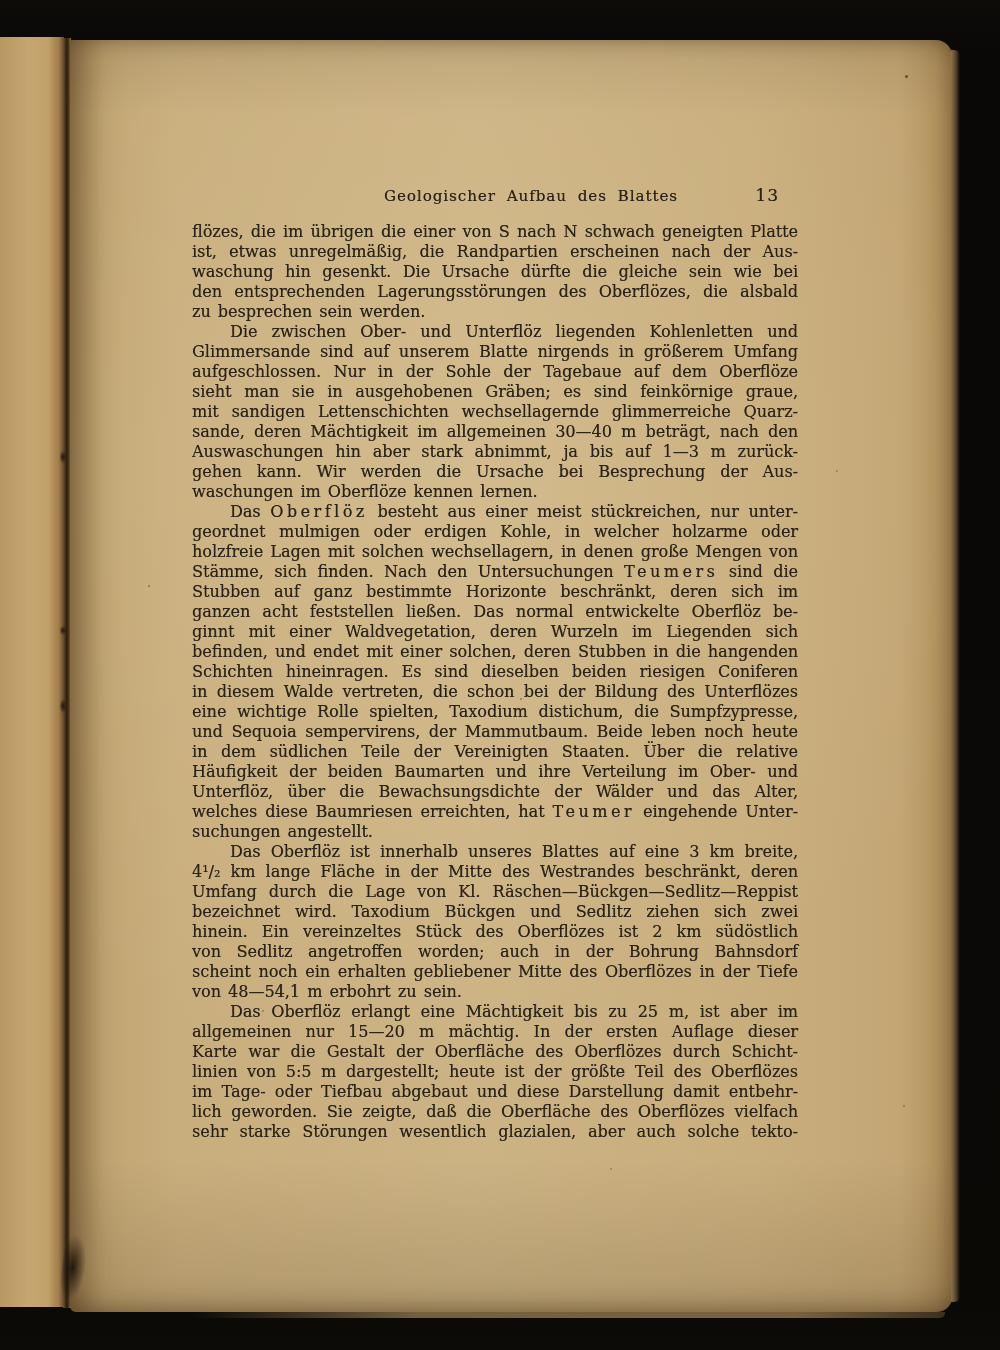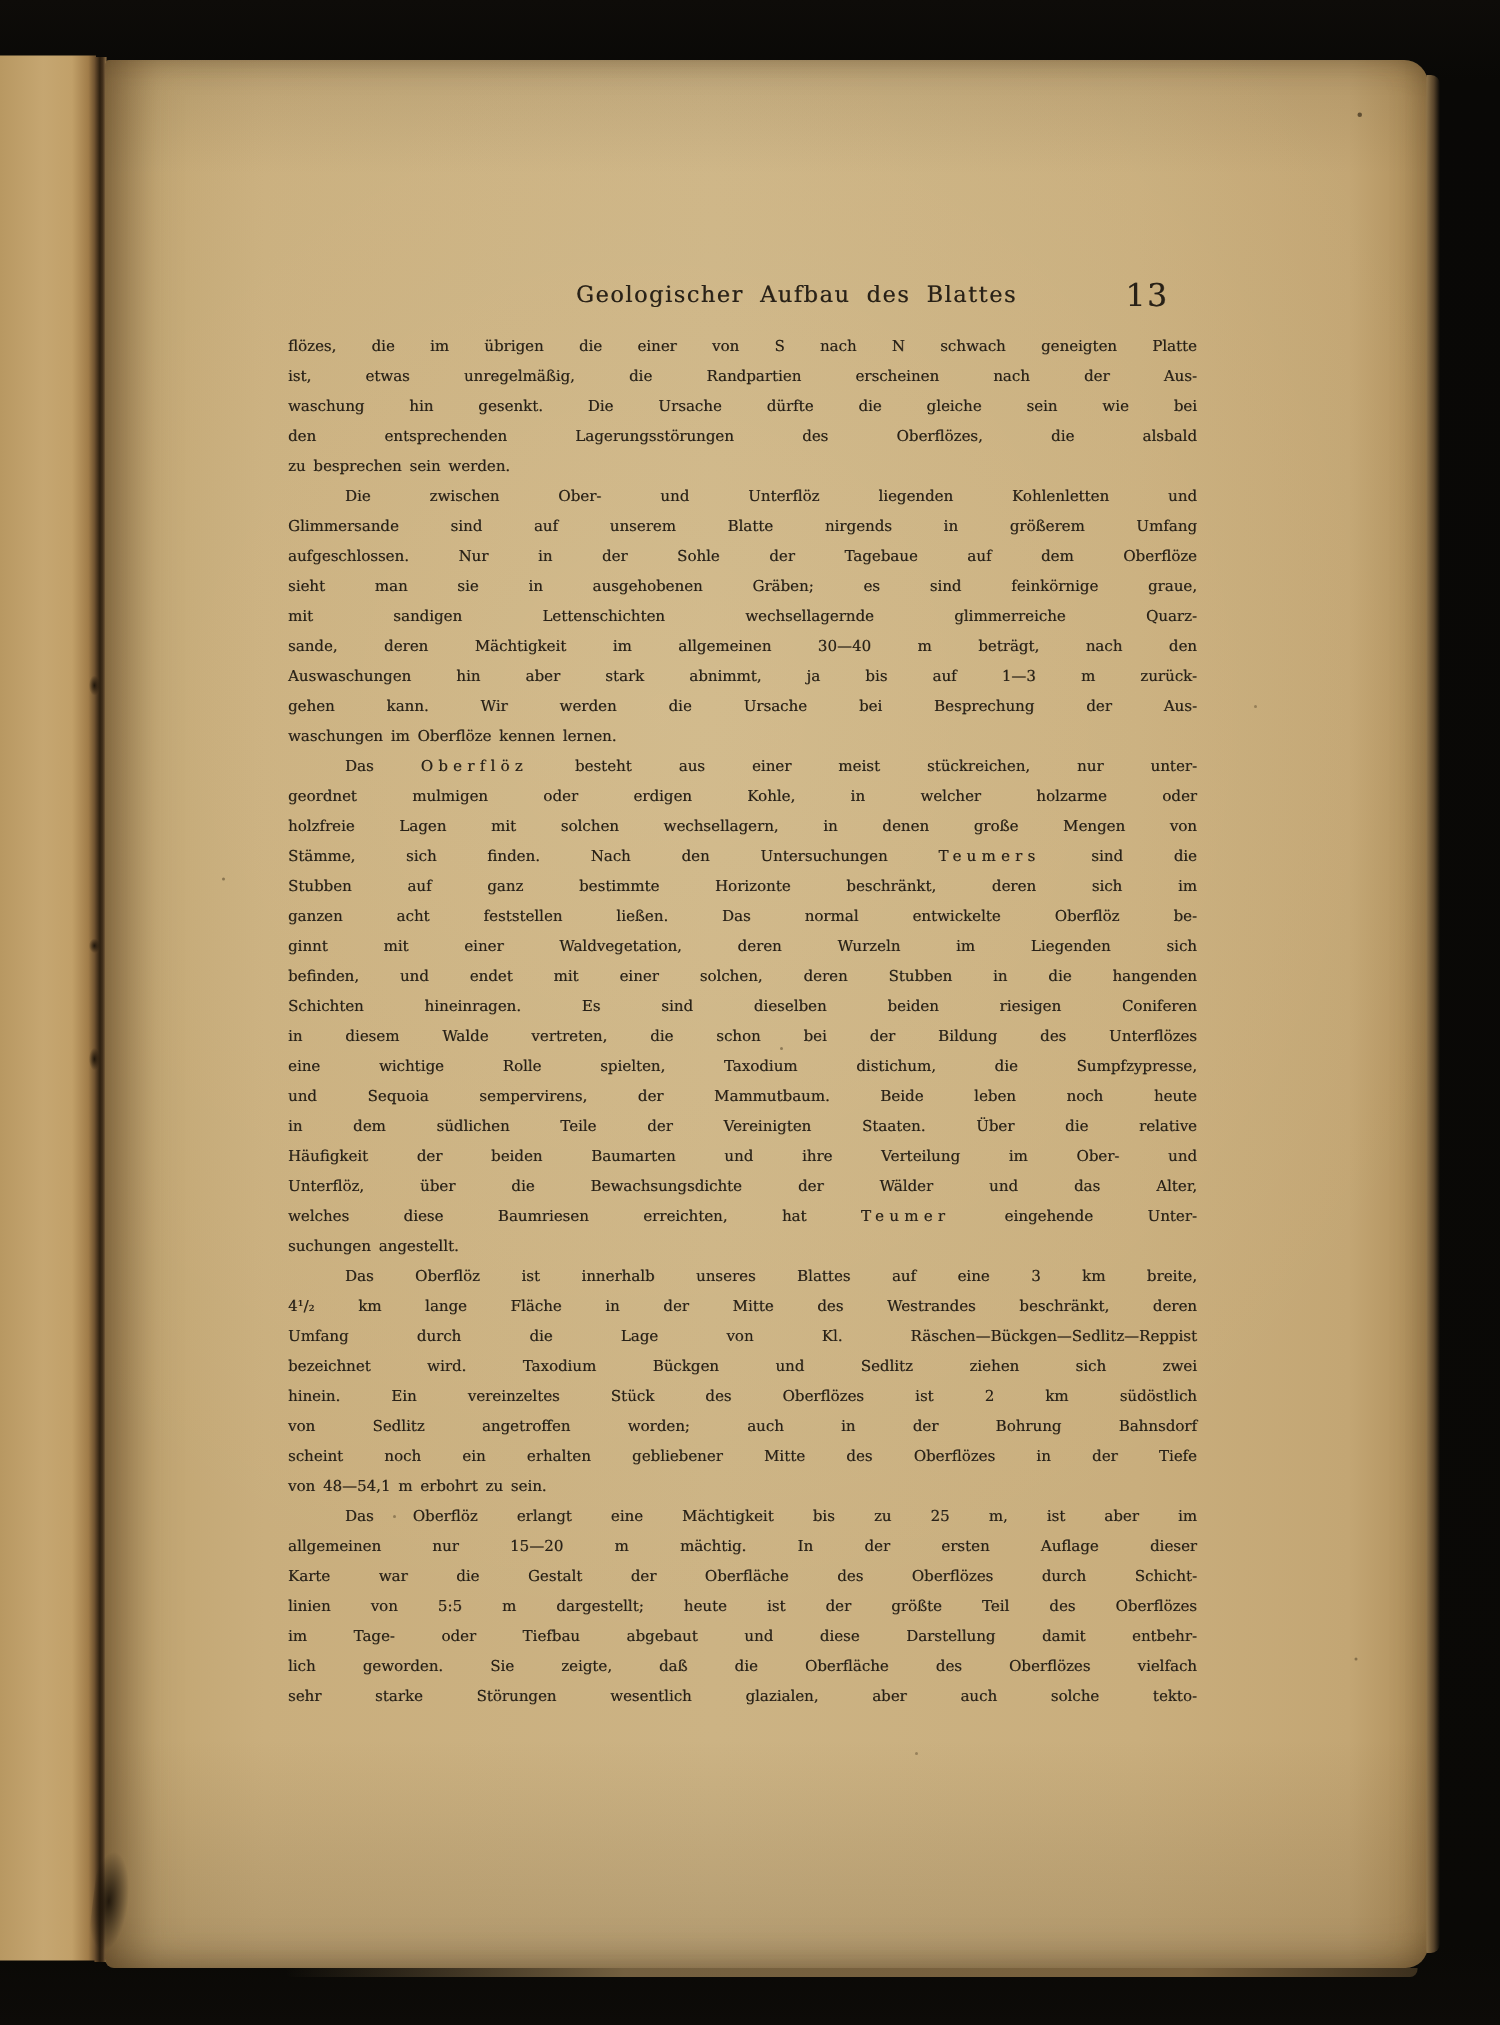--- a/index.html
+++ b/index.html
@@ -46,26 +46,26 @@
     border-radius: 0 0 5px 5px;
   }
   .content { position: absolute; left: 122px; top: 0; width: 606px; height: 100%; color: #282117; margin-top: 24px; }
   .header { position: absolute; top: 123px; left: 0; width: 100%; height: 20px; font-size: 15px; }
   .header-title {
     position: absolute; left: 339px; transform: translateX(-50%);
     letter-spacing: 1px; word-spacing: 5px; white-space: nowrap;
     text-shadow: 0.3px 0.3px 0.2px rgba(40,33,23,0.55);
   }
   .page-number {
-    position: absolute; right: 19px; top: -2px; font-size: 21px; letter-spacing: 1px;
+    position: absolute; right: 19px; top: -2px; font-size: 17px; letter-spacing: 1px;
     text-shadow: 0.3px 0.3px 0.2px rgba(40,33,23,0.55);
   }
   .textblock {
     position: absolute; top: 158px; left: 0; width: 100%;
-    font-size: 10px; line-height: 20px; word-spacing: 2px;
+    font-size: 16px; line-height: 20px; word-spacing: 2px;
     text-shadow: 0.3px 0.3px 0.2px rgba(40,33,23,0.5);
   }
   .line { height: 20px; text-align: justify; text-align-last: justify; }
   .line.last { text-align-last: left; }
   .para.indent .line:first-child { text-indent: 38px; }
   .em { }
   .sp { letter-spacing: 3.5px; }
   
   .seam-mark {
     position: absolute; left: 58px; width: 10px; border-radius: 50%;

